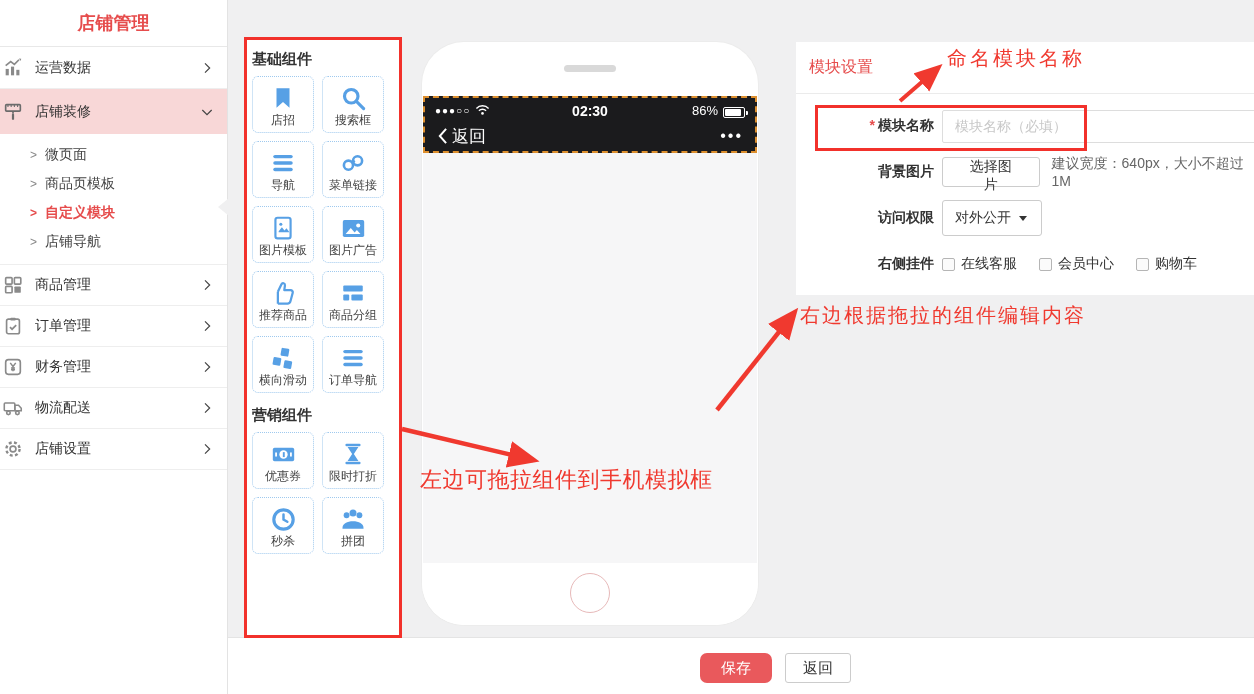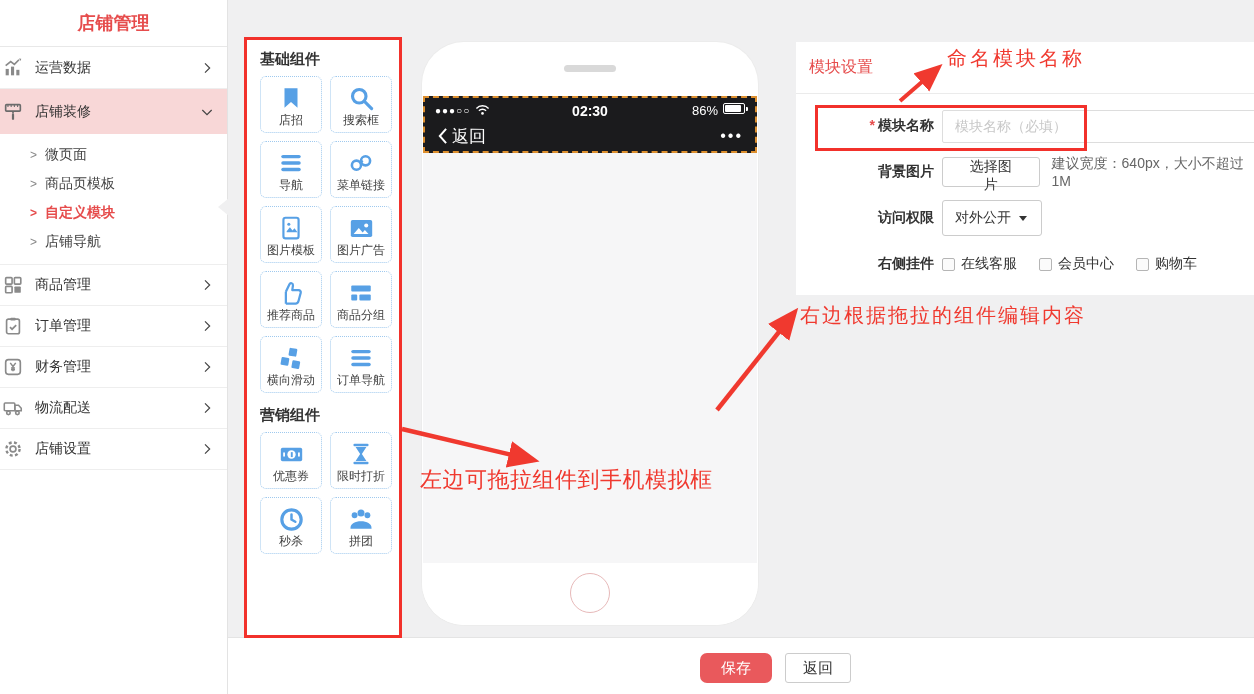--- a/index.html
+++ b/index.html
@@ -20,36 +20,36 @@
   .sub-item .pre { margin-right:8px; font-size:12px; color:#888; transform:scaleY(1.1); }
   .sub-item.active { color:#e64c4c; font-weight:bold; }
   .sub-item.active .pre { color:#e64c4c; }
   .select-notch { position:absolute; left:218px; top:198px; width:0; height:0; border-top:9px solid transparent; border-bottom:9px solid transparent; border-right:11px solid #f0f0f1; z-index:30; }
 
   
   .main { position:absolute; left:228px; top:0; right:0; height:637px; background:#f0f0f1; z-index:5; }
   .breadcrumb { position:absolute; left:250px; top:10px; font-size:14px; font-weight:600; color:#3c3c3c; cursor:pointer; }
 
   
-  .palette { position:absolute; left:244px; top:37px; width:158px; height:601px; border:3px solid #f2312b; background:#fff; padding:10px 13px; z-index:15; }
+  .palette { position:absolute; left:244px; top:37px; width:158px; height:601px; border:3px solid #f2312b; background:#fff; padding:10px 5px; z-index:15; }
   .pal-header { font-size:15px; font-weight:bold; color:#333; margin-bottom:7px; }
   .pal-header.mk { margin-top:13px; }
   .pal-grid { display:grid; grid-template-columns:62px 62px; column-gap:12px; row-gap:13px;gap:8px; }
   .tile { width:62px; height:57px; border:1px dotted #9fc9ee; border-radius:6px; background:#fff; display:flex; flex-direction:column; align-items:center; justify-content:flex-end; padding-bottom:4px; cursor:grab; }
   .tile .ti { color:#57a0e5; height:30px; display:flex; align-items:center; justify-content:center; }
   .tile .tl { font-size:12px; color:#444; line-height:15px; white-space:nowrap; }
 
   
   .phone { position:absolute; left:422px; top:42px; width:336px; height:583px; background:#fff; border-radius:42px; box-shadow:0 0 0 1px #ececec; z-index:12; }
   .speaker { position:absolute; left:50%; top:23px; transform:translateX(-50%); width:52px; height:7px; border-radius:4px; background:#d9d9d9; }
   .ph-header { position:absolute; left:1px; right:1px; top:54px; height:57px; background:#1b1b1d; border:2px dashed #dd8f2e; color:#fff; cursor:pointer; }
   .status-row { height:25px; display:flex; align-items:center; padding:0 10px; position:relative; font-size:12px; }
   .status-left { display:flex; align-items:center; gap:5px; letter-spacing:1px; font-size:10px; }
   .status-time { position:absolute; left:50%; transform:translateX(-50%); font-size:14px; font-weight:bold; }
-  .status-right { margin-left:auto; display:flex; align-items:flex-start; gap:5px; font-size:13px; }
+  .status-right { margin-left:auto; display:flex; align-items:flex-end; gap:5px; font-size:13px; }
   .batt { width:22px; height:11px; border:1px solid #fff; border-radius:2px; position:relative; }
   .batt::before { content:""; position:absolute; left:1px; top:1px; bottom:1px; width:16px; background:#fff; border-radius:1px; }
   .batt::after { content:""; position:absolute; right:-4px; top:2.5px; width:2.5px; height:4px; background:#fff; border-radius:0 1px 1px 0; }
   .nav-row { height:26px; display:flex; align-items:center; padding:0 12px; }
   .back-grp { display:flex; align-items:center; gap:4px; font-size:17px; }
   .more-dots { margin-left:auto; font-size:16px; letter-spacing:2px; line-height:10px; }
   .ph-content { position:absolute; left:1px; right:1px; top:111px; bottom:62px; background:#f6f6f7; }
   .ph-chin { position:absolute; left:0; right:0; bottom:0; height:62px; background:#fff; border-radius:0 0 42px 42px; }
   .home-btn { position:absolute; left:50%; top:10px; transform:translateX(-50%); width:40px; height:40px; border-radius:50%; border:1px solid #e7b9b9; background:#fff; }
 

